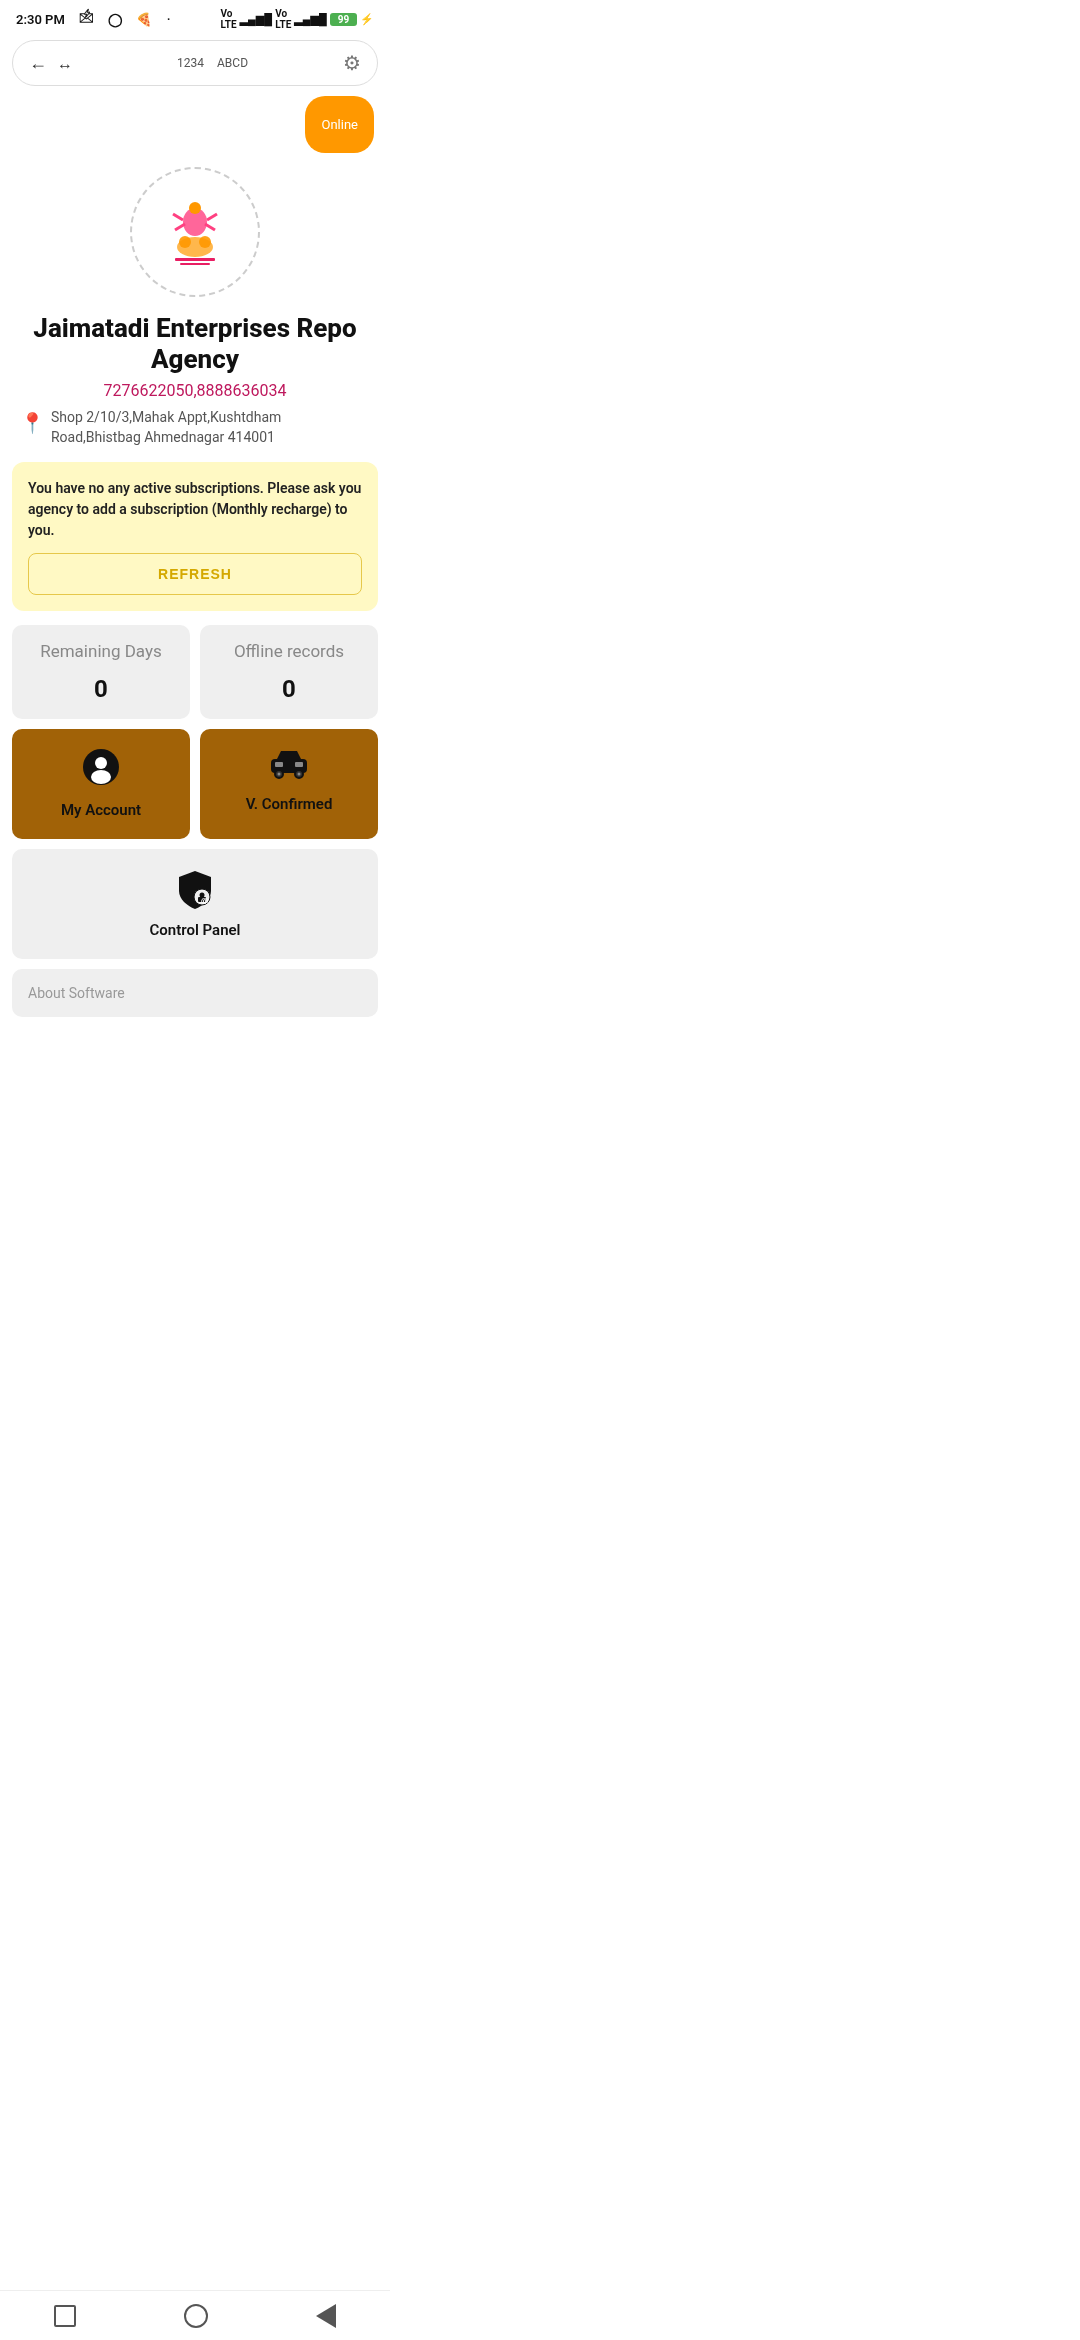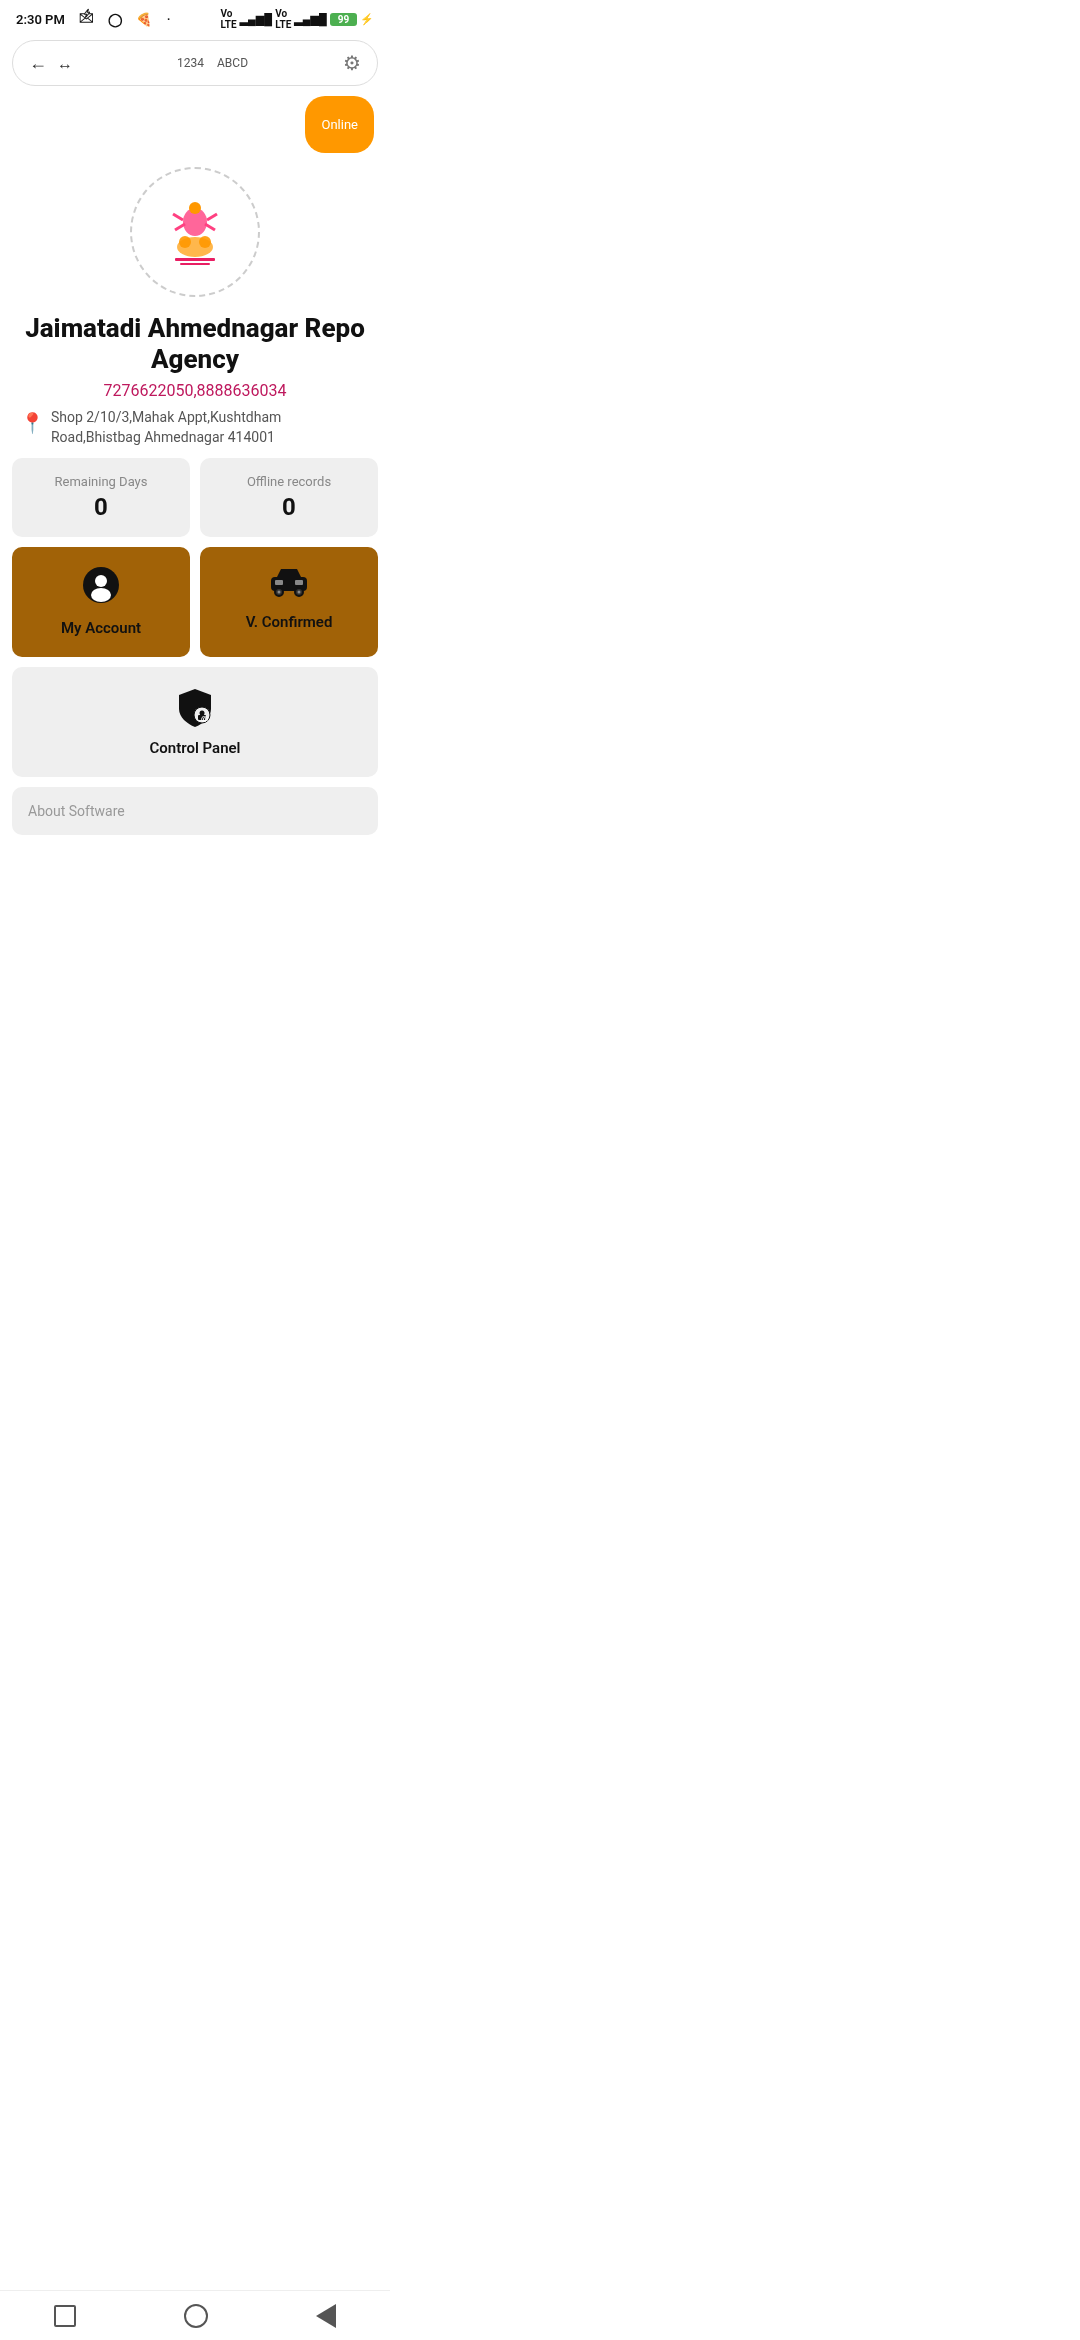--- a/index.html
+++ b/index.html
@@ -161,23 +161,23 @@
     .stat-card {
       background: #EFEFEF;
       border-radius: 10px;
       padding: 16px;
       display: flex;
       flex-direction: column;
       align-items: center;
       cursor: pointer;
     }
     .stat-label {
-      font-size: 13px;
+      font-size: 17px;
       color: #888;
-      margin-bottom: 4px;
+      margin-bottom: 14px;
     }
     .stat-value {
       font-size: 24px;
       font-weight: 700;
       color: #111;
     }
 
     
     .menu-grid {
       display: grid;
@@ -322,27 +322,31 @@
           <circle cx="30" cy="50" r="6" fill="#FF9800" opacity="0.9"></circle>
           <circle cx="50" cy="50" r="6" fill="#FF9800" opacity="0.9"></circle>
 
           <rect x="20" y="66" width="40" height="3" rx="1" fill="#E91E63"></rect>
           <rect x="25" y="71" width="30" height="2" rx="1" fill="#E91E63"></rect>
         </svg>
       </div>
     </div>
   </div>
 
-  <h1 class="company-name">Jaimatadi Ahmednagar Repo Agency</h1>
+  <h1 class="company-name">Jaimatadi Enterprises Repo Agency</h1>
   <p class="company-phone">7276622050,8888636034</p>
   <div class="company-address">
     <span class="location-pin">📍</span>
     <span>Shop 2/10/3,Mahak Appt,Kushtdham Road,Bhistbag Ahmednagar 414001</span>
   </div>
 
+  <div class="subscription-box">
+    <p class="subscription-text">You have no any active subscriptions. Please ask you agency to add a subscription (Monthly recharge) to you.</p>
+    <button class="refresh-btn">REFRESH</button>
+  </div>
 
   <div class="stats-grid">
     <div class="stat-card">
       <span class="stat-label">Remaining Days</span>
       <span class="stat-value">0</span>
     </div>
     <div class="stat-card">
       <span class="stat-label">Offline records</span>
       <span class="stat-value">0</span>
     </div>

